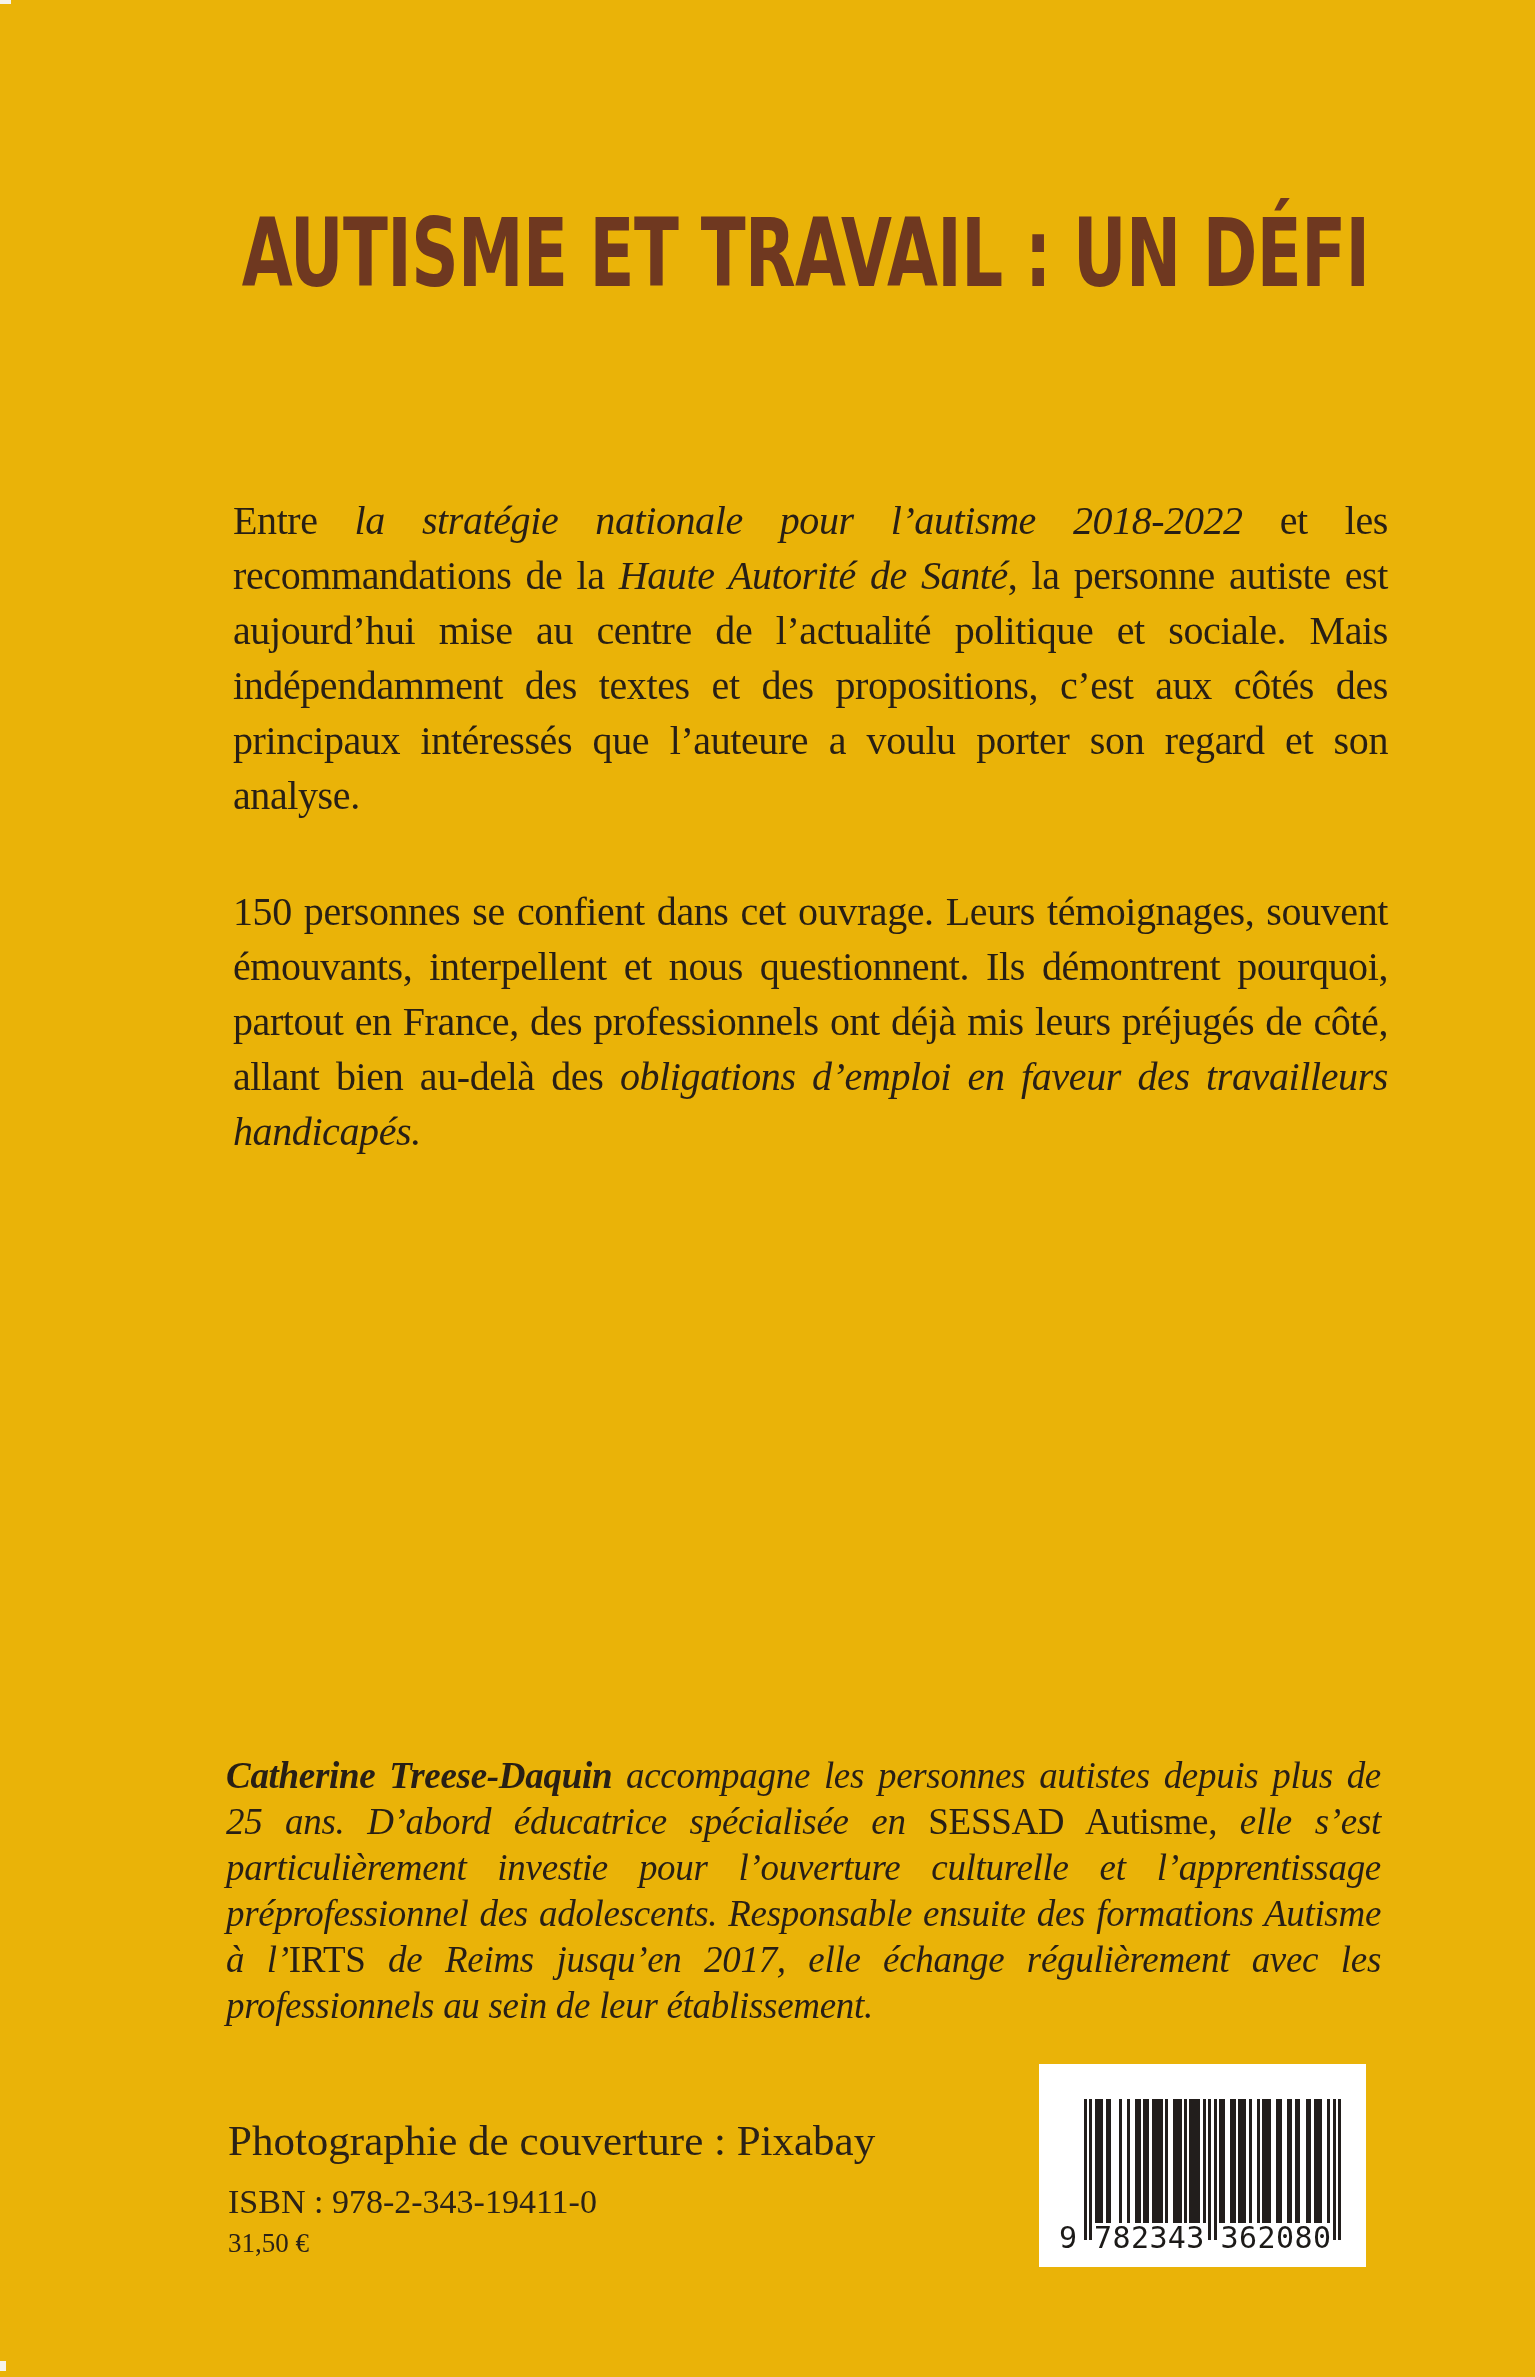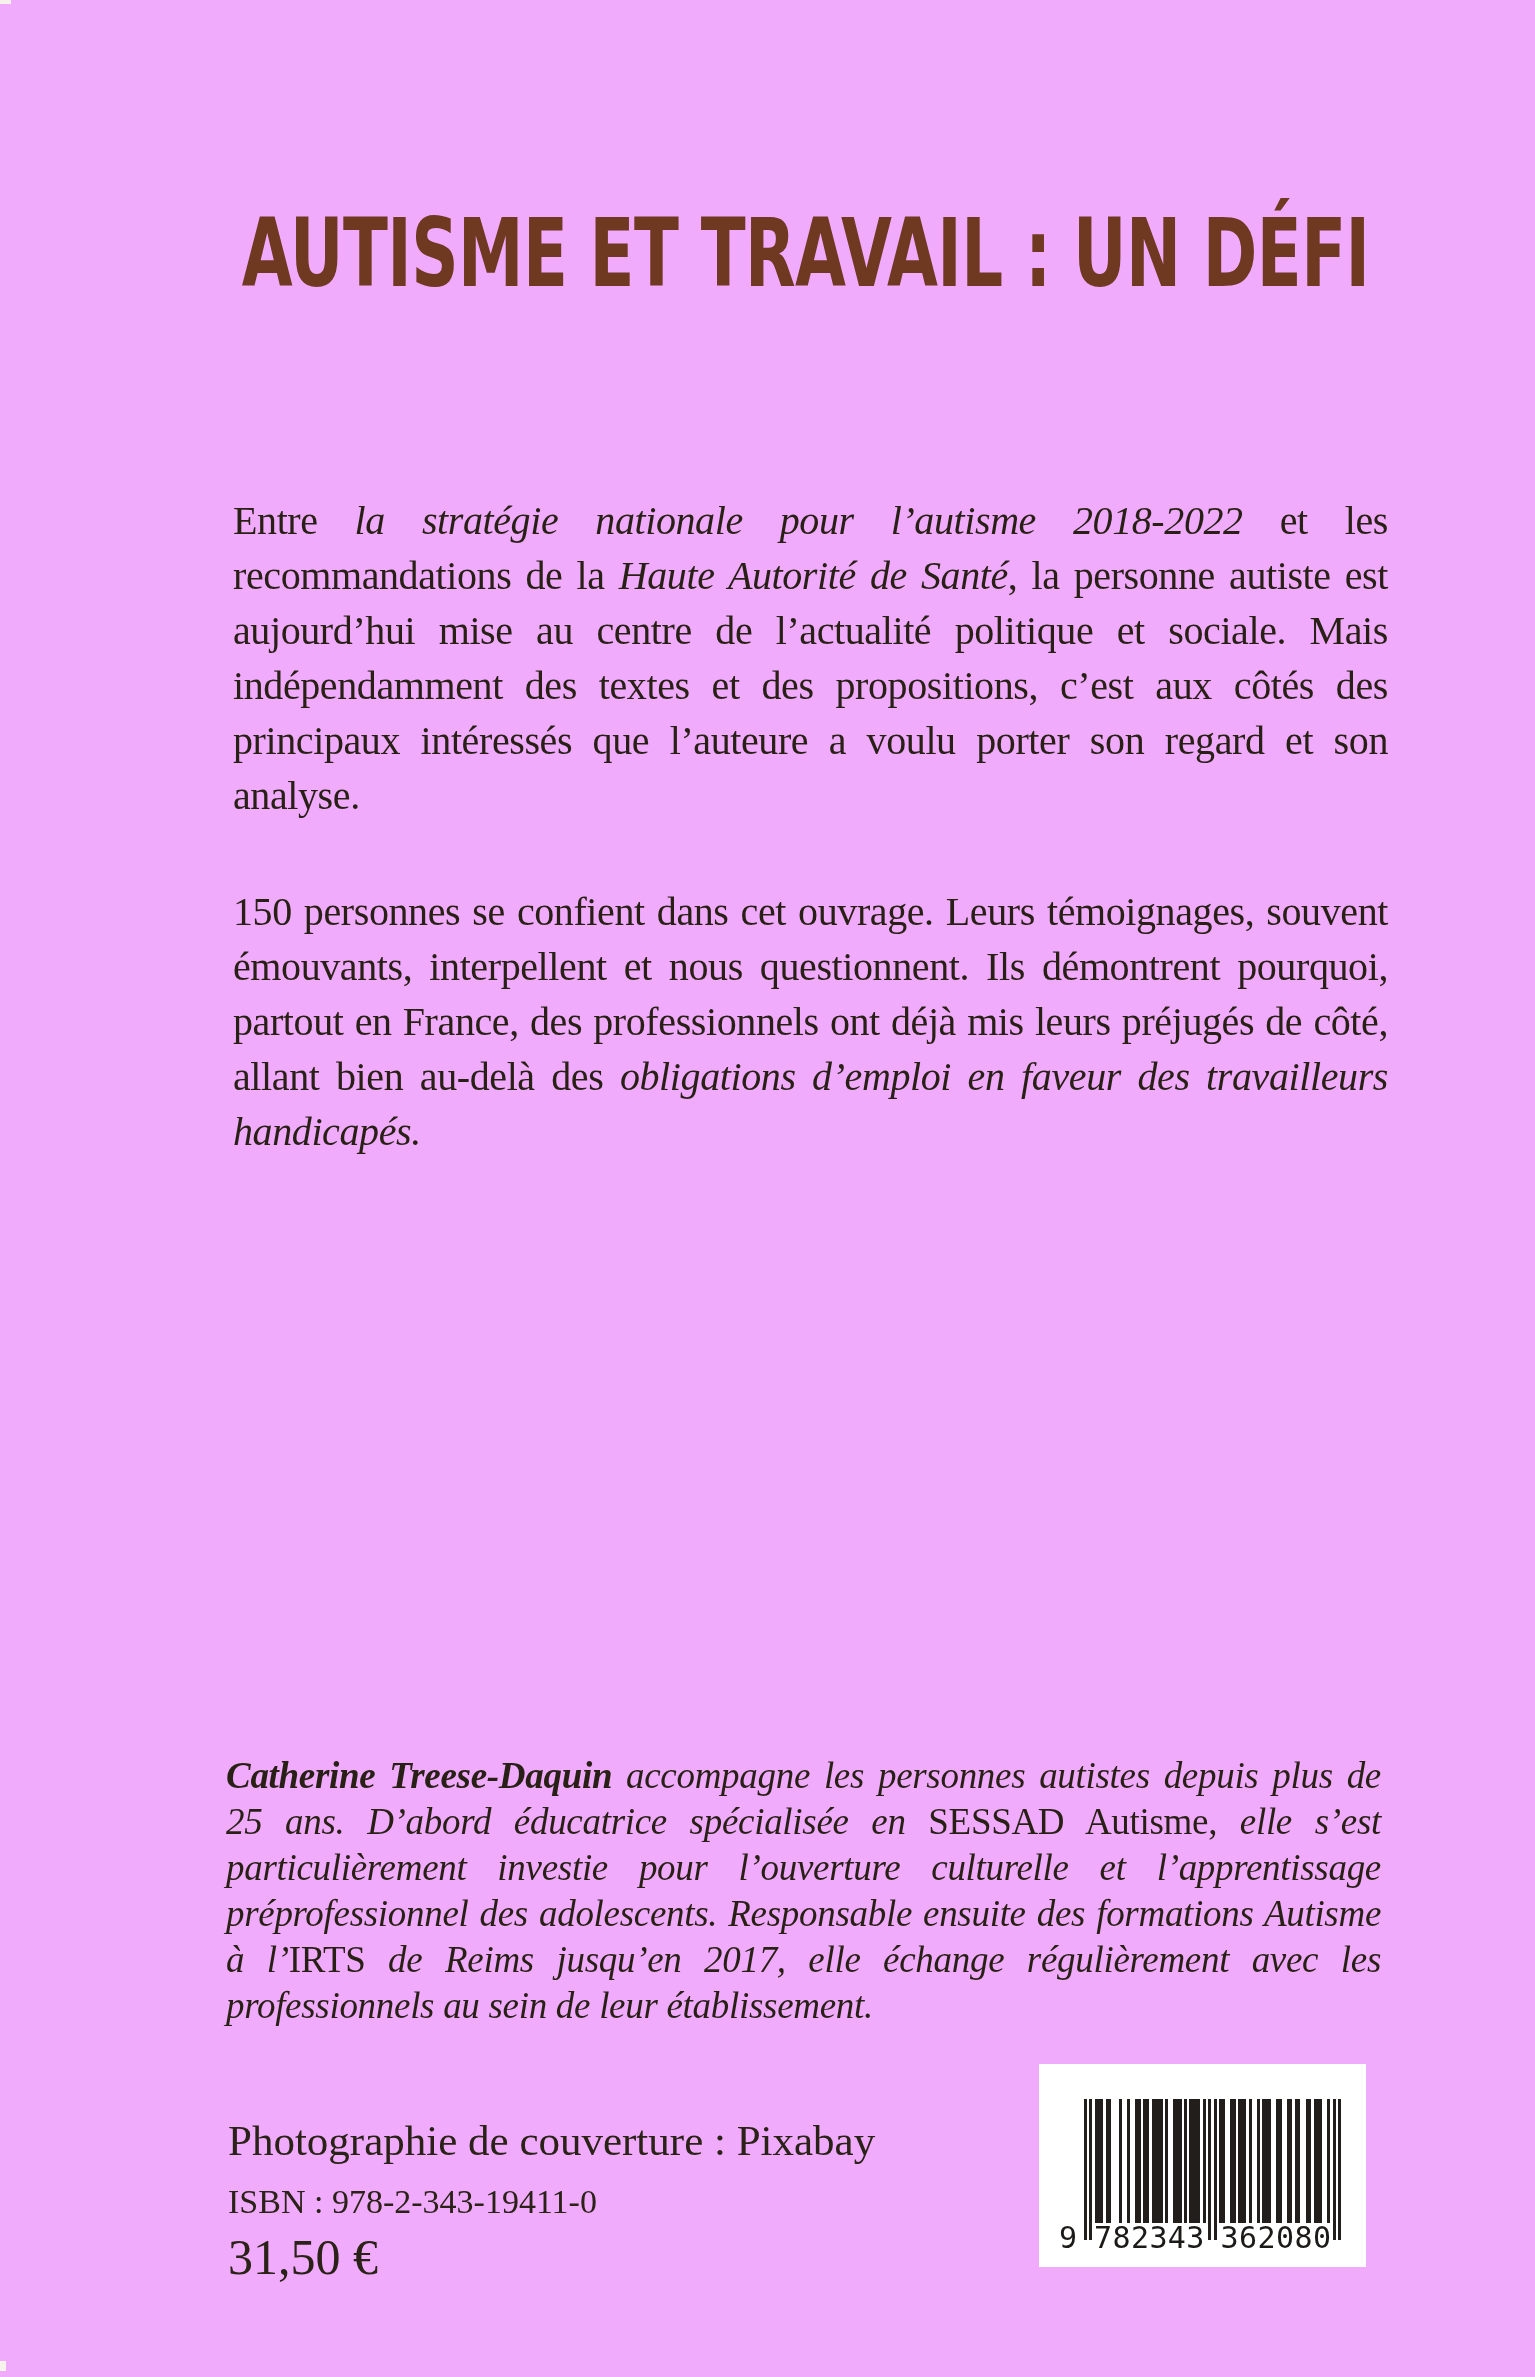--- a/index.html
+++ b/index.html
@@ -1,18 +1,18 @@
 <!DOCTYPE html>
 <html style="font-size:13.4px"><head>
 <meta charset="utf-8">
 <style>
   html,body{margin:0;padding:0;}
   body{width:1535px;height:2377px;position:relative;background:#d5c19e;overflow:hidden;
        font-family:"Liberation Serif", serif;}
-  .page{position:absolute;inset:0;background:#f0abfc;}
+  .page{position:absolute;inset:0;background:#eab308;}
 
   
   .notch-tl{position:absolute;left:0;top:0;width:11px;height:4.2px;background:#f6f3ec;}
   .notch-bl{position:absolute;left:0;top:2361px;width:5.9px;height:10px;background:#f6f3ec;}
 
   
   .title{position:absolute;top:144px;left:0;width:1535px;text-align:center;
          font-family:"DejaVu Sans", sans-serif;font-size:94px;line-height:1.0;
          color:#6f3820;white-space:nowrap;}
   .title .squeeze{display:inline-block;transform:scaleX(0.70);transform-origin:50% 50%;letter-spacing:-0.8px;}
@@ -34,21 +34,21 @@
   .seg-bold-italic{font-style:italic;font-weight:bold;}
 
   
   .bio{position:absolute;left:226px;top:1753px;width:1155px;text-align:justify;
        font-size:37px;line-height:46px;font-style:italic;color:#281f15;letter-spacing:-0.3px;}
 
   
   .credit{position:absolute;left:228px;color:#2b2217;white-space:nowrap;}
   .credit.photo{top:2116px;font-size:43px;}
   .credit.isbn{top:2183px;font-size:34px;}
-  .credit.price{top:2228px;font-size:50px;}
+  .credit.price{top:2228px;font-size:27px;}
 
   
   .barcode-box{position:absolute;left:1039px;top:2064px;width:327px;height:203px;background:#ffffff;}
   .bars{position:absolute;left:45px;top:35px;width:257px;height:141px;}
   .bar{position:absolute;top:0;background:#221e1c;}
   .bdigit{position:absolute;top:159px;font-family:"DejaVu Sans Mono", monospace;
           font-size:30px;line-height:30px;color:#1c1a18;letter-spacing:0.4px;}
   .bdigit.d9{left:20px;}
   .bdigit.g1{left:55px;width:109px;text-align:center;}
   .bdigit.g2{left:181px;width:112px;text-align:center;}

